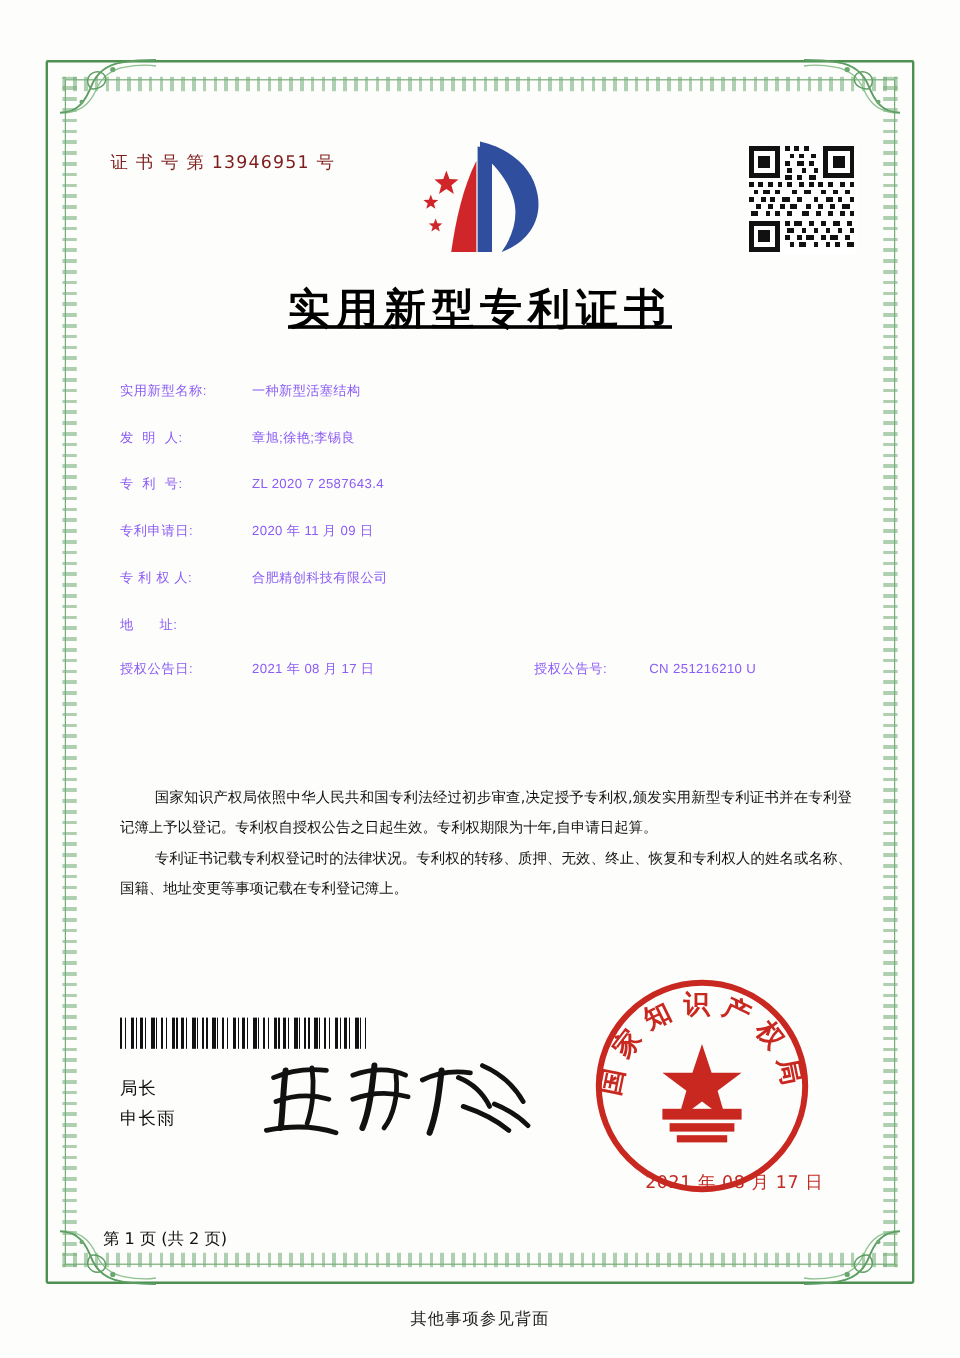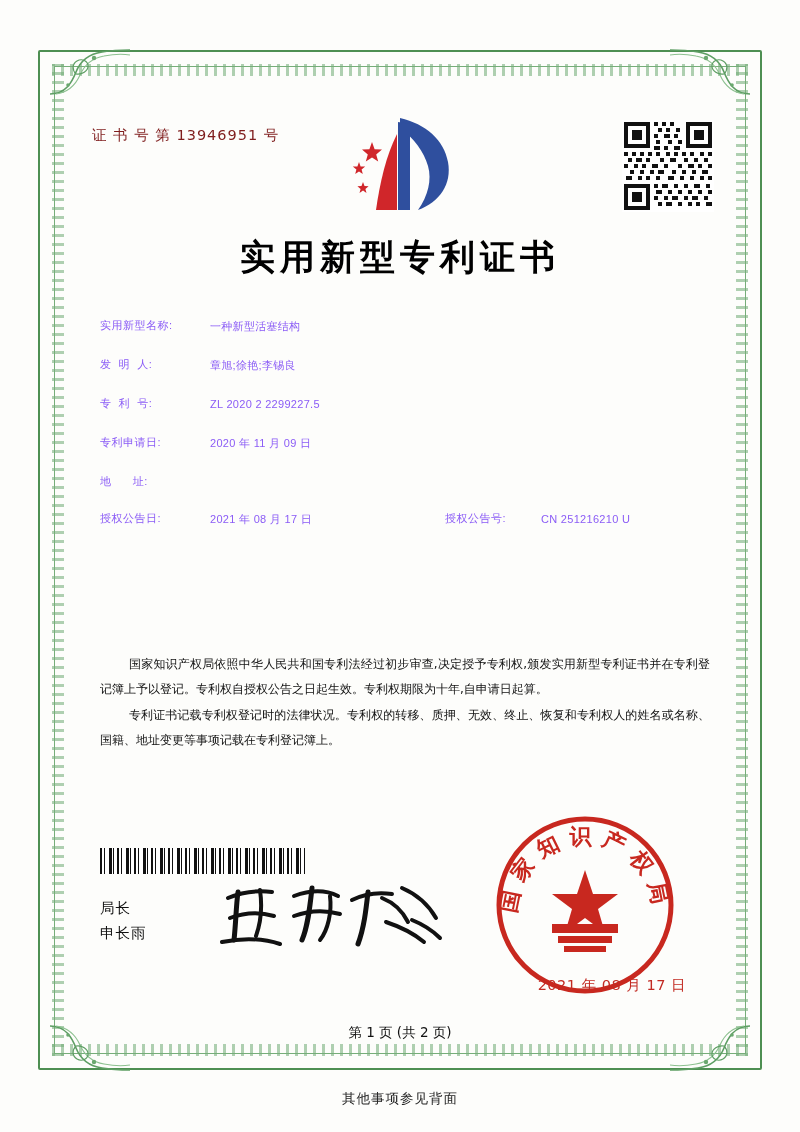--- a/index.html
+++ b/index.html
@@ -89,20 +89,21 @@
   .title {
     position: absolute;
     left: 0; right: 0;
     top: 138px;
     text-align: center;
     font-family: "DejaVu Sans", sans-serif;
     font-weight: bold;
     font-size: 35px;
     letter-spacing: 5px;
     color: #000;
+    text-decoration: underline;
   }
 
   
   .fields {
     position: absolute;
     left: 14px; right: 0;
     top: 222px;
     font-family: Liberation Sans, sans-serif;
     font-size: 11px;
     color: #8b5cf6;
@@ -192,21 +193,21 @@
     font-family: "DejaVu Sans", sans-serif;
     font-size: 14.5px;
     color: #c22a22;
     letter-spacing: 0.5px;
   }
 
   .page-num {
     position: absolute;
     left: 0; right: 0;
     bottom: -6px;
-    text-align: center;
+    text-align: left;
     font-family: "DejaVu Sans", sans-serif;
     font-size: 13.5px;
     color: #111;
   }
   .footnote {
     position: absolute;
     left: 0; right: 0;
     bottom: 24px;
     text-align: center;
     font-family: "DejaVu Sans", sans-serif;
@@ -395,28 +396,32 @@
         <div class="field-value">一种新型活塞结构</div>
       </div>
 
       <div class="field-row">
         <div class="field-label">发  明  人:</div>
         <div class="field-value">章旭;徐艳;李锡良</div>
       </div>
 
       <div class="field-row">
         <div class="field-label">专  利  号:</div>
-        <div class="field-value">ZL 2020 2 2299227.5</div>
+        <div class="field-value">ZL 2020 7 2587643.4</div>
       </div>
 
       <div class="field-row">
         <div class="field-label">专利申请日:</div>
         <div class="field-value">2020 年 11 月 09 日</div>
       </div>
 
+      <div class="field-row">
+        <div class="field-label">专 利 权 人:</div>
+        <div class="field-value">合肥精创科技有限公司</div>
+      </div>
 
       <div class="field-row">
         <div class="field-label">地      址:</div>
       </div>
 
       <div class="field-row two-col">
         <div class="field-label">授权公告日:</div>
         <div class="field-value">2021 年 08 月 17 日</div>
         <div class="field-label2">授权公告号:</div>
         <div class="field-value">CN 251216210 U</div>

